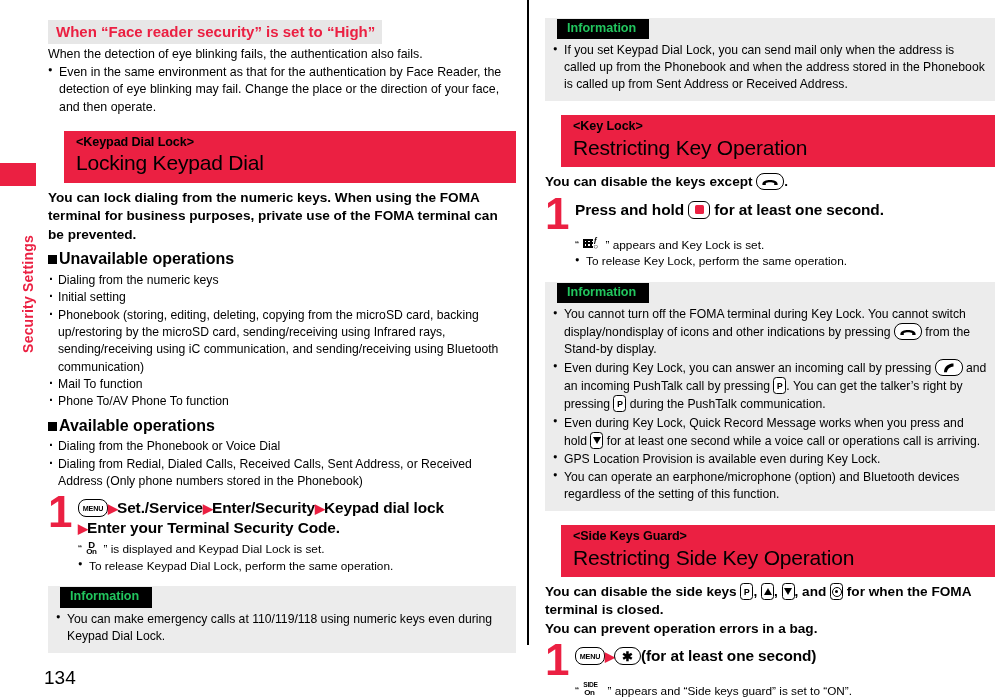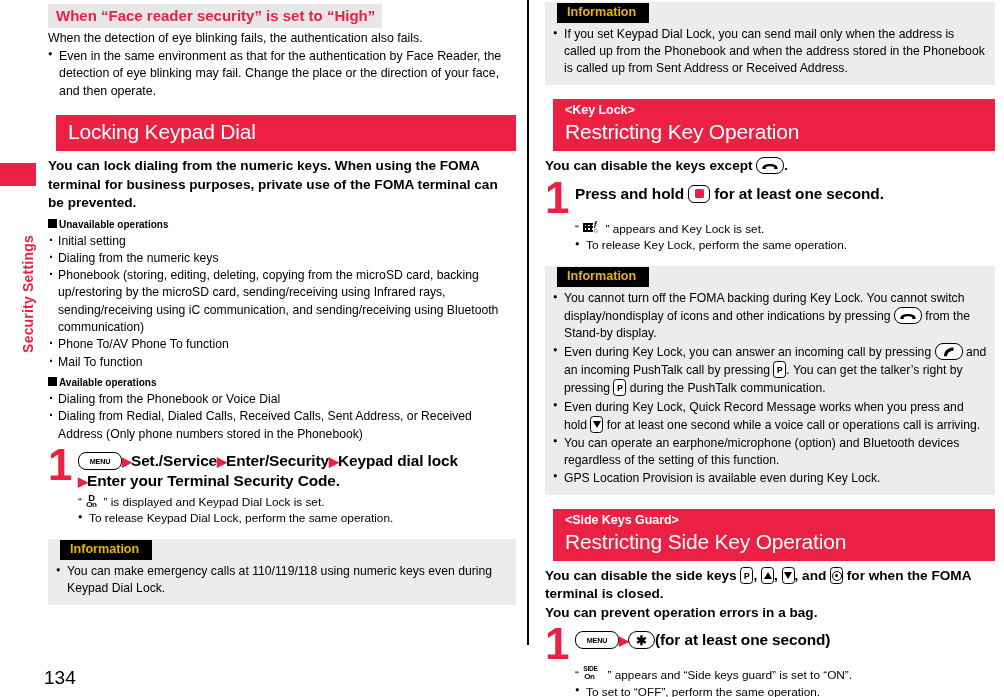--- a/index.html
+++ b/index.html
@@ -45,21 +45,21 @@
     color: #EB2042;
     font-size: 14px;
     font-weight: bold;
     letter-spacing: 0.2px;
     white-space: nowrap;
   }
 
   
   .col {
     position: absolute;
-    top: 0;
+    top: 16px;
   }
   .col-left  { left: 48px;  width: 468px; }
   .col-right { left: 545px; width: 450px; }
 
   
   .gray-title {
     background: #e7e7e7;
     color: #EB2042;
     font-size: 15px;
     font-weight: bold;
@@ -110,39 +110,39 @@
   .dotitem::before {
     content: "\00B7";
     position: absolute;
     left: 1px; top: -2px;
     font-size: 14px;
     font-weight: bold;
   }
 
   
   .sqhead {
-    font-size: 10px;
+    font-size: 16px;
     font-weight: bold;
     margin: 5px 0 2px 0;
     line-height: 1.3;
   }
   .sqhead .sq {
     display: inline-block;
     width: 9px; height: 9px;
     background: #000;
     margin-right: 2px;
     position: relative; top: 0px;
   }
 
   
   .redband {
     background: #EB2042;
-    color: #ffffff;
+    color: #000000;
     padding: 4px 10px 7px 12px;
-    margin: 14px 0 0 8px;
+    margin: 14px 0 0 16px;
   }
   .redband .sub {
     font-size: 12.6px;
     font-weight: bold;
     line-height: 1.25;
     letter-spacing: -0.1px;
   }
   .redband .main {
     font-size: 21px;
     font-weight: normal;
@@ -194,21 +194,21 @@
 
   
   .infobox {
     background: #ececec;
     margin-top: 12px;
     padding: 0 8px 7px 8px;
   }
   .infobox .tag {
     display: inline-block;
     background: #000;
-    color: #eab308;
+    color: #22c55e;
     font-size: 12.6px;
     font-weight: bold;
     padding: 2px 13px 3px 10px;
     margin: 0 0 3px 4px;
     line-height: 1.2;
   }
   .infobox .bul {
     font-size: 12.2px;
     line-height: 1.4;
     padding-left: 11px;
@@ -219,21 +219,21 @@
   .keycap {
     display: inline-block;
     vertical-align: -4px;
     border: 1.6px solid #000;
     border-radius: 7px;
     background: #fff;
     position: relative;
     line-height: 0;
   }
   .keycap.menu {
-    width: 44px; height: 18px;
+    width: 30px; height: 18px;
     border-radius: 8px;
   }
   .keycap.menu .lbl {
     position: absolute; inset: 0;
     display: flex; align-items: center; justify-content: center;
     font-size: 7.2px; font-weight: bold; line-height: 1;
     letter-spacing: -0.2px;
   }
   .keycap.wide {
     width: 28px; height: 17px;
@@ -361,33 +361,34 @@
   <div class="col col-left">
 
     <div style="margin-top:4px;">
       <div class="gray-title">When “Face reader security” is set to “High”</div>
     </div>
 
     <div class="body-txt">When the detection of eye blinking fails, the authentication also fails.</div>
     <div class="bul">Even in the same environment as that for the authentication by Face Reader, the detection of eye blinking may fail. Change the place or the direction of your face, and then operate.</div>
 
     <div class="redband">
+      <div class="sub">&lt;Keypad Dial Lock&gt;</div>
       <div class="main">Locking Keypad Dial</div>
     </div>
 
     <div class="lead">You can lock dialing from the numeric keys. When using the FOMA terminal for business purposes, private use of the FOMA terminal can be prevented.</div>
 
     <div class="sqhead">
       <span class="sq"></span><span>Unavailable operations</span>
     </div>
+    <div class="dotitem">Dialing from the numeric keys</div>
     <div class="dotitem">Initial setting</div>
-    <div class="dotitem">Dialing from the numeric keys</div>
     <div class="dotitem">Phonebook (storing, editing, deleting, copying from the microSD card, backing up/restoring by the microSD card, sending/receiving using Infrared rays, sending/receiving using iC communication, and sending/receiving using Bluetooth communication)</div>
+    <div class="dotitem">Mail To function</div>
     <div class="dotitem">Phone To/AV Phone To function</div>
-    <div class="dotitem">Mail To function</div>
 
     <div class="sqhead">
       <span class="sq"></span><span>Available operations</span>
     </div>
     <div class="dotitem">Dialing from the Phonebook or Voice Dial</div>
     <div class="dotitem">Dialing from Redial, Dialed Calls, Received Calls, Sent Address, or Received Address (Only phone numbers stored in the Phonebook)</div>
 
     <div class="step">
       <div class="step-num">1</div>
       <div class="step-text">
@@ -452,21 +453,21 @@
         </span>
         <span>” appears and Key Lock is set.</span>
       </div>
       <div class="bul">To release Key Lock, perform the same operation.</div>
     </div>
 
     <div class="infobox">
       <div class="tag">Information</div>
 
       <div class="bul">
-        <span>You cannot turn off the FOMA backing during Key Lock. You cannot switch display/nondisplay of icons and other indications by pressing </span><span class="keycap wide">
+        <span>You cannot turn off the FOMA terminal during Key Lock. You cannot switch display/nondisplay of icons and other indications by pressing </span><span class="keycap wide">
           <svg width="20" height="11" viewBox="0 0 20 11" aria-hidden="true">
             <path d="M2.4 7.4 C2.4 2.2 17.6 2.2 17.6 7.4 L17.6 8.6 L14.2 8.6 L14.2 6.6 C12.2 5.5 7.8 5.5 5.8 6.6 L5.8 8.6 L2.4 8.6 Z" fill="#000"></path>
           </svg></span><span> from the Stand-by display.</span>
       </div>
 
       <div class="bul">
         <span>Even during Key Lock, you can answer an incoming call by pressing </span><span class="keycap wide">
           <svg width="19" height="12" viewBox="0 0 19 12" aria-hidden="true">
             <path d="M4.5 10.2 C4.5 4.0 9.5 1.4 14.0 1.4 L14.0 4.4 C11.0 4.6 8.0 6.4 7.4 10.2 Z" fill="#000"></path>
           </svg></span><span> and an incoming PushTalk call by pressing </span><span class="keycap narrow"><span class="ctr">
@@ -475,23 +476,23 @@
               <span class="ptt-glyph">ᴩ</span>
             </span></span><span> during the PushTalk communication.</span>
       </div>
 
       <div class="bul">
         <span>Even during Key Lock, Quick Record Message works when you press and hold </span><span class="keycap narrow"><span class="ctr">
               <span class="tri-dn"></span>
             </span></span><span> for at least one second while a voice call or operations call is arriving.</span>
       </div>
 
+      <div class="bul">GPS Location Provision is available even during Key Lock.</div>
+
       <div class="bul">You can operate an earphone/microphone (option) and Bluetooth devices regardless of the setting of this function.</div>
-
-      <div class="bul">GPS Location Provision is available even during Key Lock.</div>
     </div>
 
     <div class="redband">
       <div class="sub">&lt;Side Keys Guard&gt;</div>
       <div class="main">Restricting Side Key Operation</div>
     </div>
 
     <div class="lead">
       <span>You can disable the side keys</span>
       <span class="keycap narrow"><span class="ctr">

